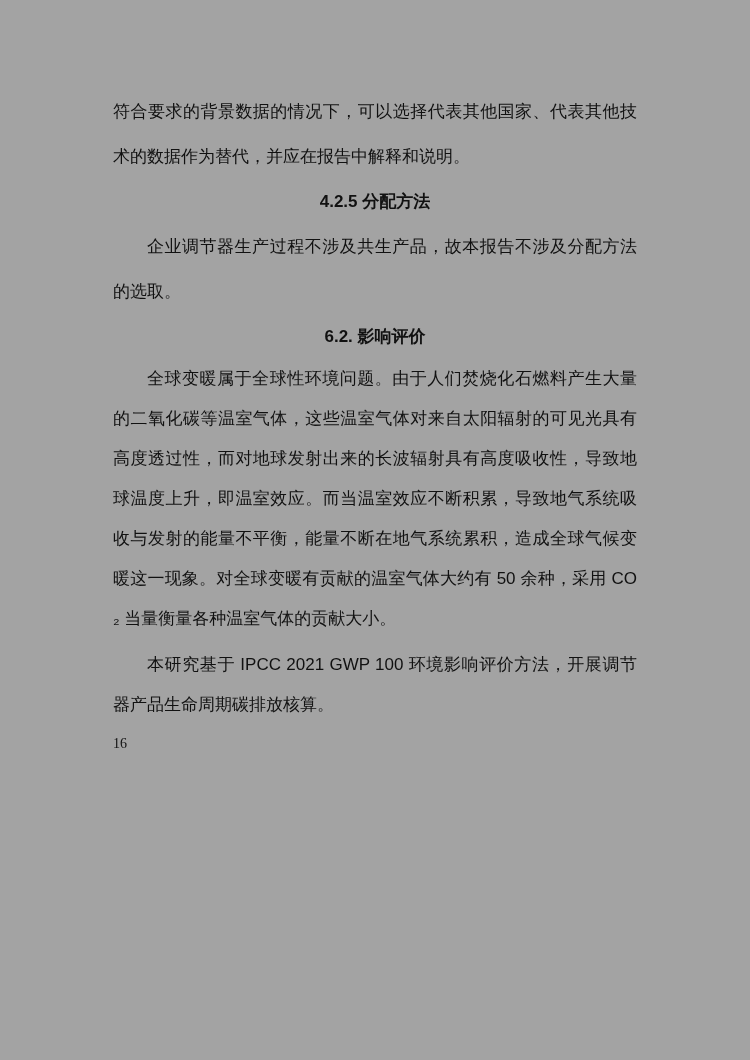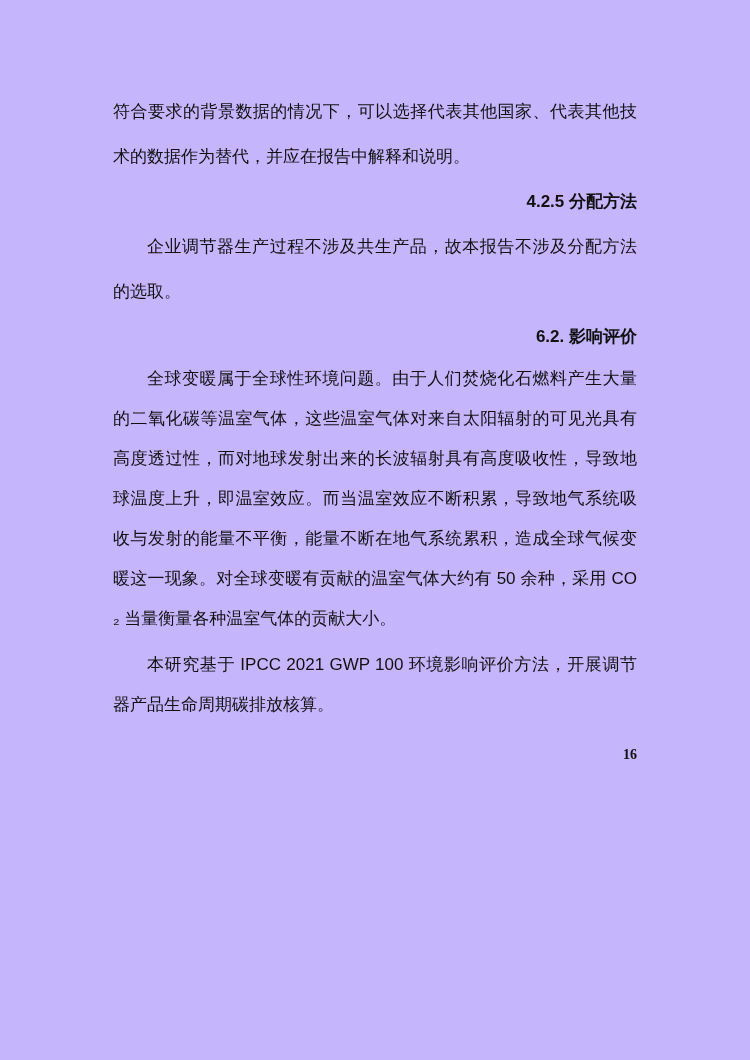--- a/index.html
+++ b/index.html
@@ -5,49 +5,48 @@
   html, body {
     margin: 0;
     padding: 0;
     background: #ffffff;
   }
   .page {
     position: relative;
     width: 750px;
     height: 1060px;
     margin: 0 auto;
-    background: #c4b5fd;
+    background: #a3a3a3;
     box-sizing: border-box;
     padding: 89px 113px 0 113px;
     font-family: "Liberation Sans", sans-serif;
     color: #111111;
     overflow: hidden;
   }
   .blk {
     font-size: 17px;
     line-height: 45px;
     text-align: justify;
     text-justify: inter-ideograph;
     margin: 0;
     word-break: break-all;
   }
   .indent   { text-indent: 2em; }
   .lh43     { line-height: 43px; }
   .lh40     { line-height: 40px; }
   .mt6      { margin-top: 6px; }
   .subhead  { padding-left: 2em; font-weight: 400; }
-  .heading  { font-weight: 700; text-align: right; }
+  .heading  { font-weight: 700; text-align: center; }
   .footer {
-    margin-top: 20px;
-    text-align: right;
+    margin-top: 9px;
+    text-align: left;
     font-family: "Liberation Serif", serif;
     font-size: 14px;
     line-height: 20px;
     color: #111111;
-    font-weight: bold;
   }
 </style>
 </head>
 <body>
 
 <div class="page">
 
   <p class="blk">符合要求的背景数据的情况下，可以选择代表其他国家、代表其他技术的数据作为替代，并应在报告中解释和说明。</p>
 
 

